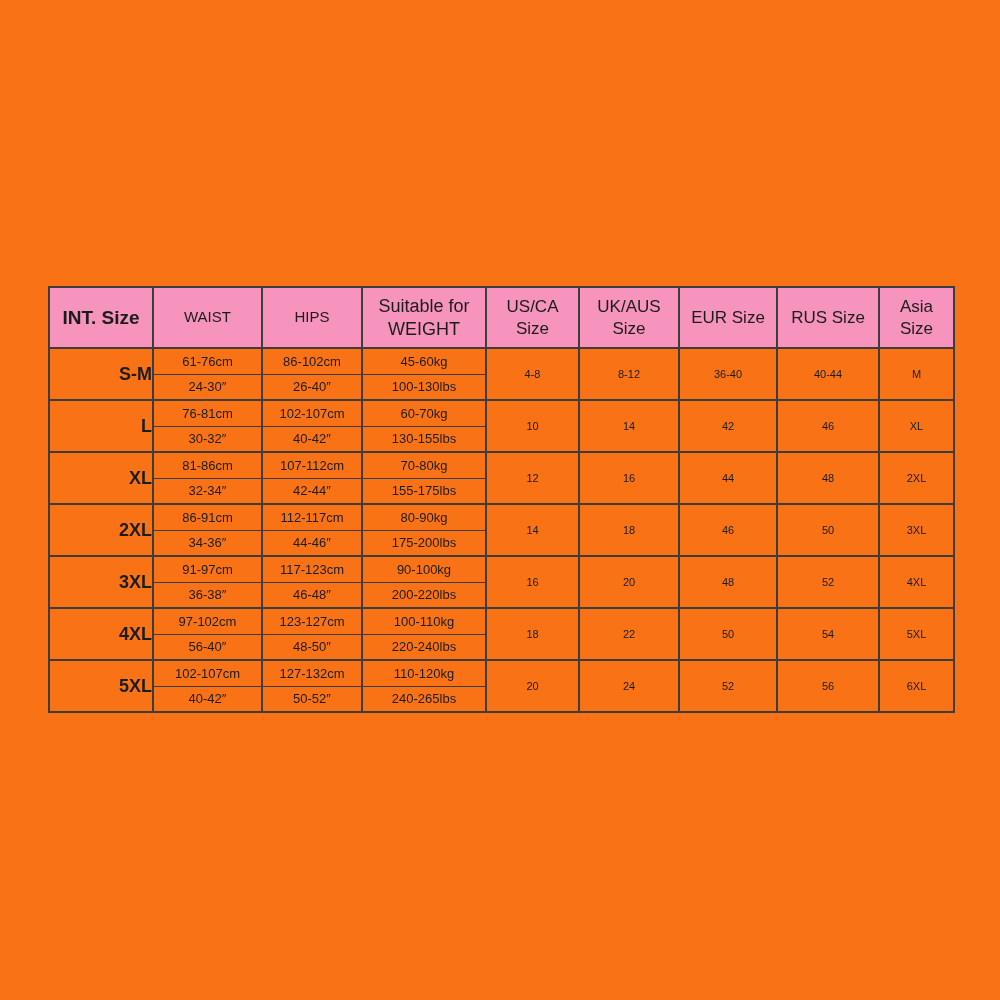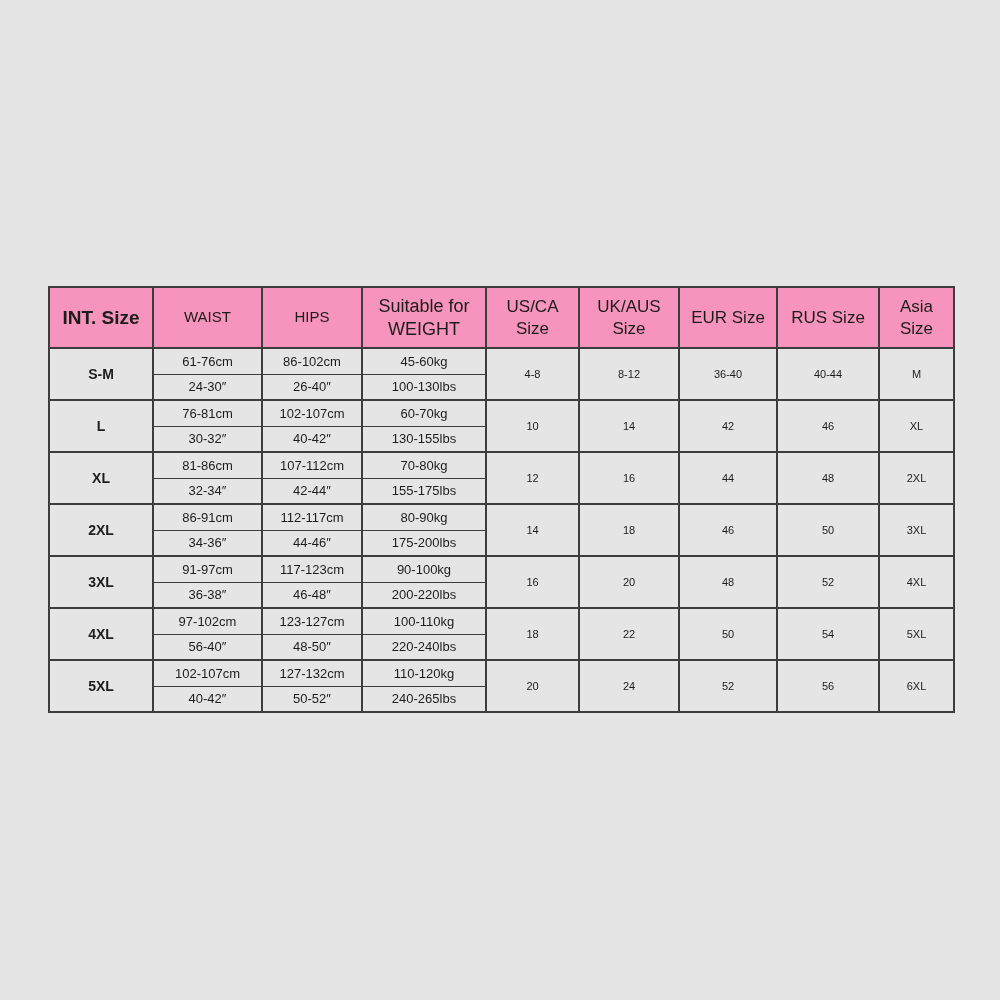--- a/index.html
+++ b/index.html
@@ -4,21 +4,21 @@
 <style>
   html, body {
     margin: 0;
     padding: 0;
     background: #ffffff;
   }
   .canvas {
     position: relative;
     width: 1000px;
     height: 1000px;
-    background: #e5e5e5;
+    background: #f97316;
     font-family: "Liberation Sans", "DejaVu Sans", sans-serif;
     overflow: hidden;
   }
   .table-wrap {
     position: absolute;
     left: 48px;
     top: 286px;
   }
   table.size-chart {
     border-collapse: collapse;
@@ -38,21 +38,21 @@
     height: 59px;
     white-space: pre-line;
     font-weight: 400;
     font-size: 17px;
     line-height: 1.25;
   }
   th.col-int_size { font-weight: 700; font-size: 19px; }
   th.col-waist, th.col-hips { font-size: 15px; }
   th.col-weight { font-size: 18px; }
 
-  td.int-size-cell { font-weight: 700; font-size: 14px; }
+  td.int-size-cell { font-weight: 700; font-size: 18px; text-align: right; }
   td.conv-cell { font-weight: 400; font-size: 11px; }
   td.measure-cell { font-weight: 400; font-size: 13px; height: 24px; }
   td.m-top { border-bottom-width: 1px; }
   td.m-bottom { border-top-width: 1px; border-radius: 6px; }
   tbody tr { height: 26px; }
 </style>
 </head>
 <body>
 
 <div class="canvas">

